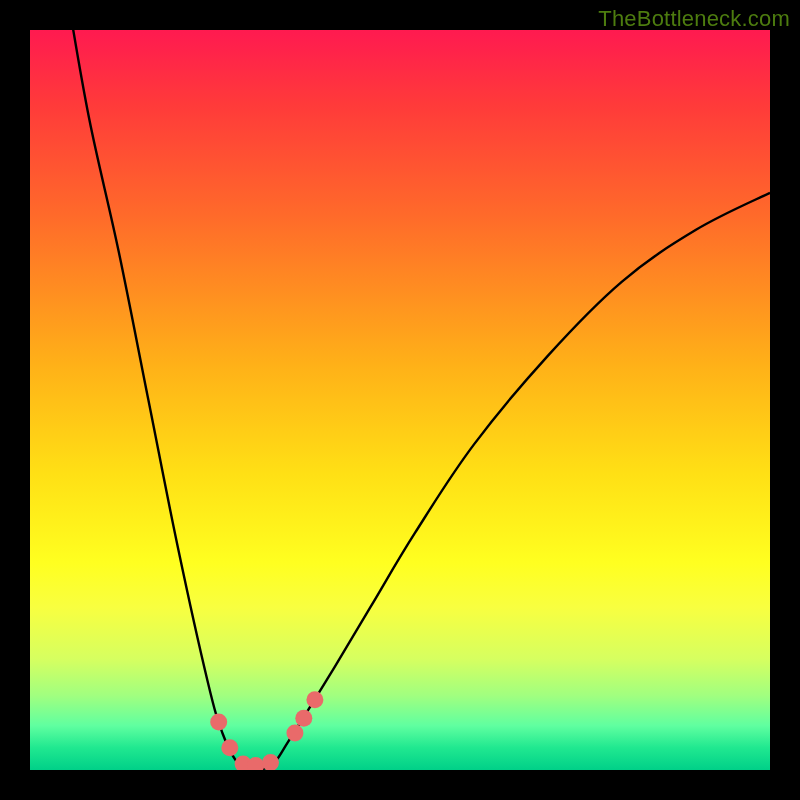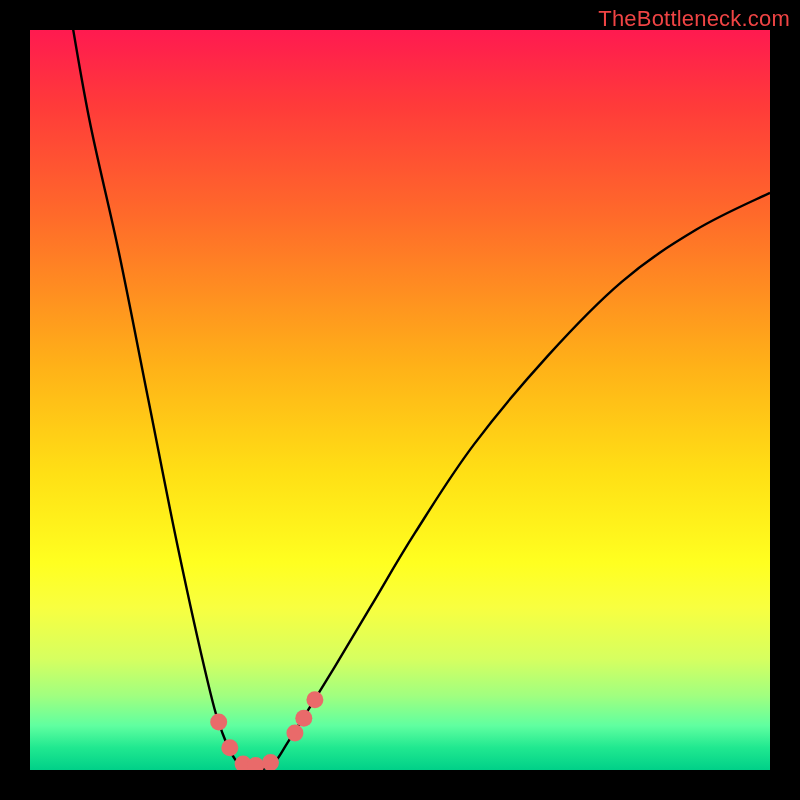--- a/index.html
+++ b/index.html
@@ -35,21 +35,21 @@
       #a0ff80 90%,
       #60ffa0 94%,
       #20e890 97%,
       #00d088 100%
     );
   }
   .watermark {
     position: absolute;
     top: 6px;
     right: 10px;
-    color: #ef4444;
+    color: #4d7c0f;
     font-size: 22px;
     letter-spacing: 0.2px;
     font-weight: 500;
   }
   svg.curve {
     position: absolute;
     left: 0;
     top: 0;
     width: 740px;
     height: 740px;

